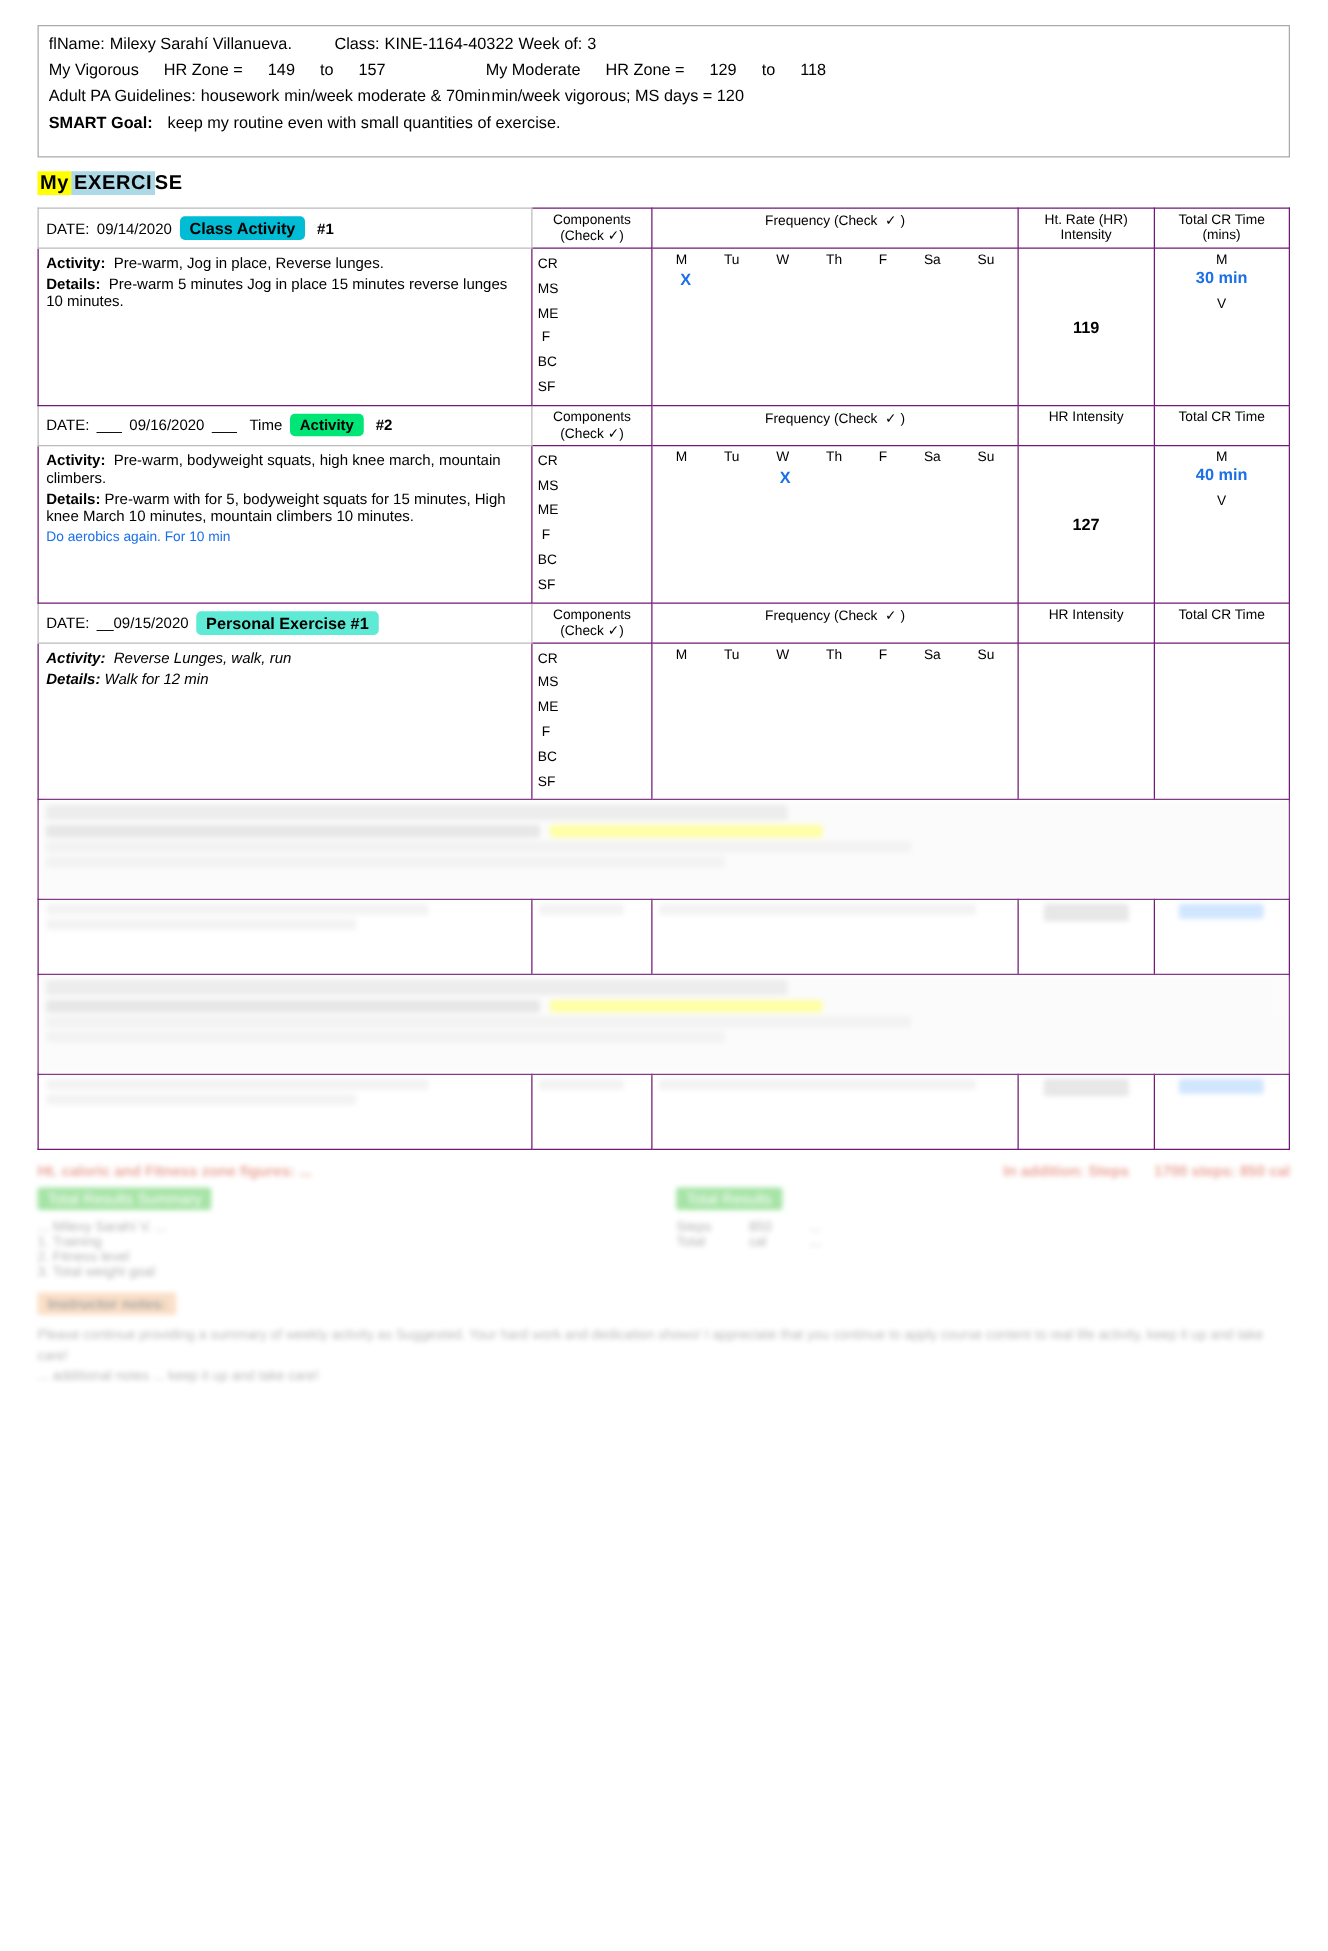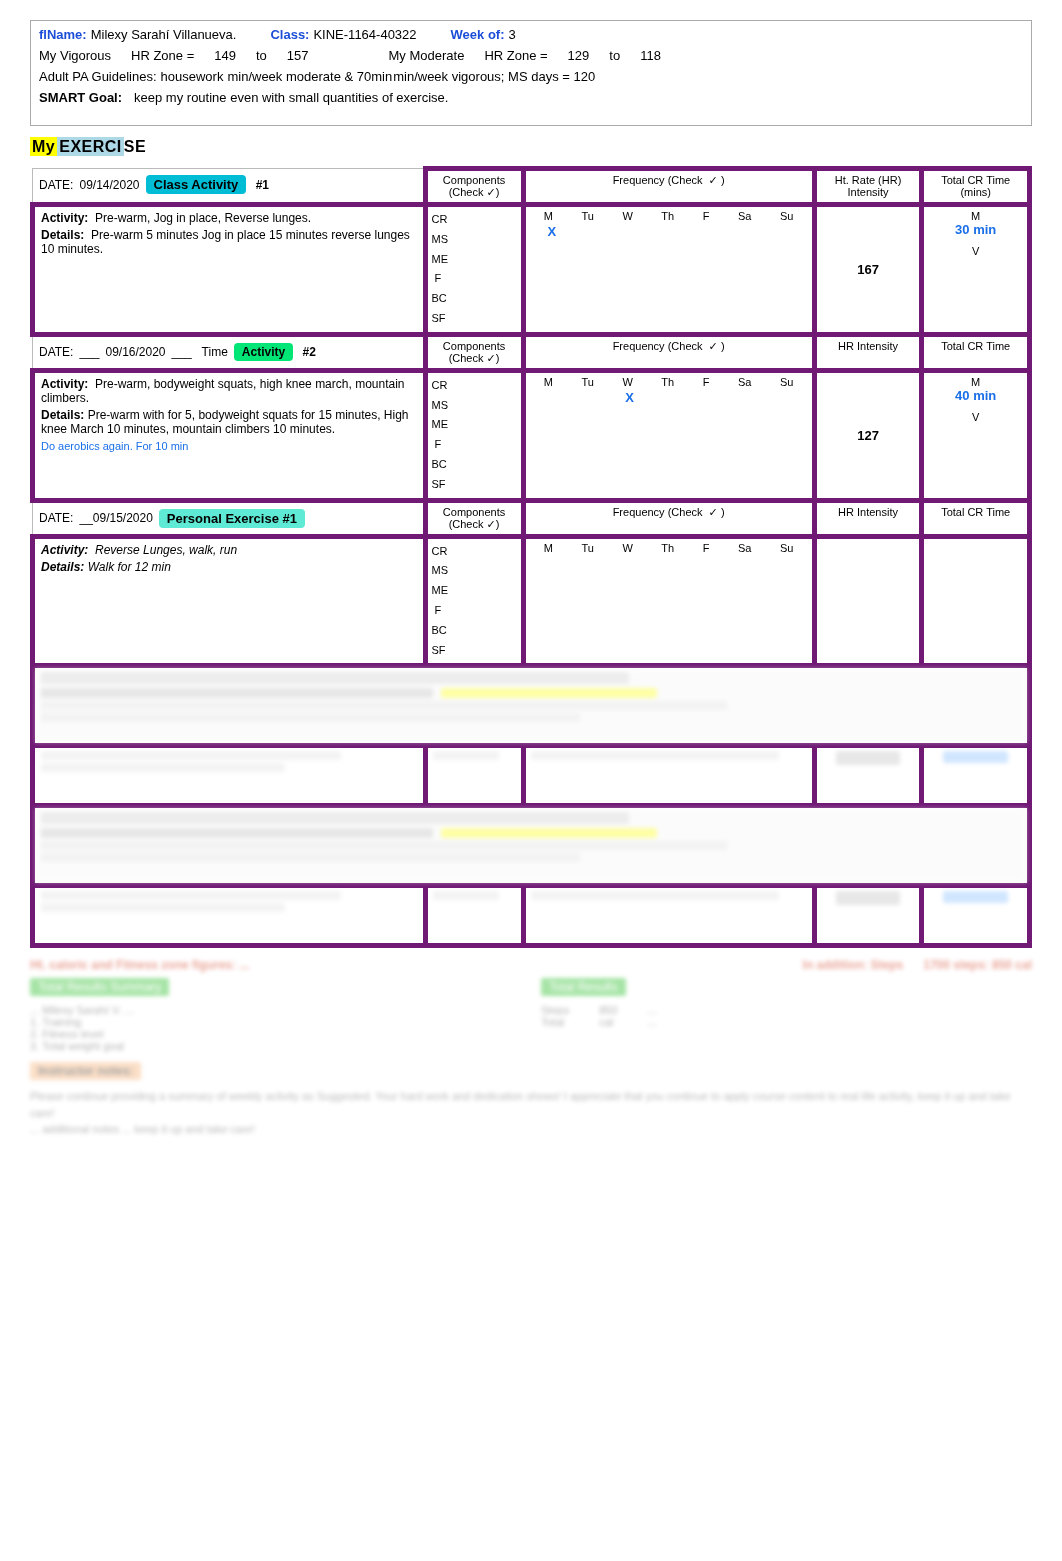--- a/index.html
+++ b/index.html
@@ -13,22 +13,22 @@
       padding: 20px 30px;
     }
     .header-row {
       display: flex;
       align-items: baseline;
       margin-bottom: 6px;
       flex-wrap: wrap;
       gap: 4px;
     }
     .field-label {
-      font-weight: bold;
-      color: #1d4ed8;
+      font-weight: normal;
+      color: #000000;
     }
     .field-value {
       color: #000;
     }
     .hr-zones-row {
       display: flex;
       align-items: baseline;
       gap: 20px;
       margin-bottom: 6px;
       flex-wrap: wrap;
@@ -59,21 +59,21 @@
       background-color: #add8e6;
       padding: 1px 2px;
     }
     .main-table {
       width: 100%;
       border-collapse: collapse;
       border: 1px solid #999;
       margin-bottom: 10px;
     }
     .main-table td, .main-table th {
-      border: 5px solid #701a75;
+      border: 1px solid #701a75;
       padding: 3px 5px;
       vertical-align: top;
     }
     .date-badge {
       display: inline-block;
       padding: 2px 8px;
       border-radius: 4px;
       font-weight: bold;
       font-size: 13px;
     }
@@ -175,21 +175,21 @@
   </style>
 </head>
 <body>
 
 <div class="header-outer">
 
   <div class="header-row">
     <span class="field-label">flName:</span>
     <span class="field-value" style="font-weight:normal; margin-right:30px;">Milexy Sarahí Villanueva.</span>
     <span class="field-label">Class:</span>
-    <span class="field-value" style="margin-right:30px;">KINE-1164-40322</span>
+    <span class="field-value" style="">KINE-1164-40322</span>
     <span class="field-label">Week of:</span>
     <span class="field-value">3</span>
   </div>
 
   <div class="hr-zones-row">
     <span>My Vigorous</span>
     <span>HR Zone =</span>
     <span>149</span>
     <span>to</span>
     <span style="margin-right:60px;">157</span>
@@ -283,21 +283,21 @@
         <span class="x-mark">X</span>
         <span>&nbsp;</span>
         <span>&nbsp;</span>
         <span>&nbsp;</span>
         <span>&nbsp;</span>
         <span>&nbsp;</span>
         <span>&nbsp;</span>
       </div>
     </td>
     <td style="padding:3px 4px; vertical-align:middle; text-align:center;">
-      <div class="hr-value">167</div>
+      <div class="hr-value">119</div>
     </td>
     <td style="padding:3px 4px; vertical-align:top; text-align:center;">
       <div style="font-size:11px;">M</div>
       <div class="total-cr-mins">30 min</div>
       <div style="font-size:11px; margin-top:8px;">V</div>
     </td>
   </tr>
 
   <tr>
     <td colspan="1" style="border:1px solid #bbb; padding:3px 6px;">

